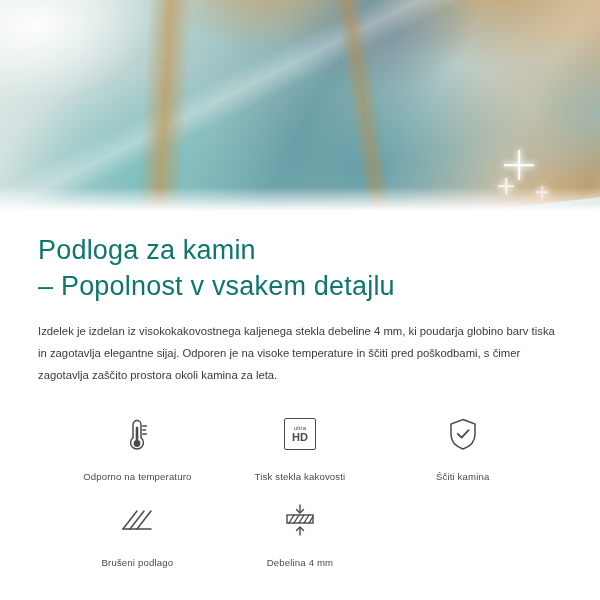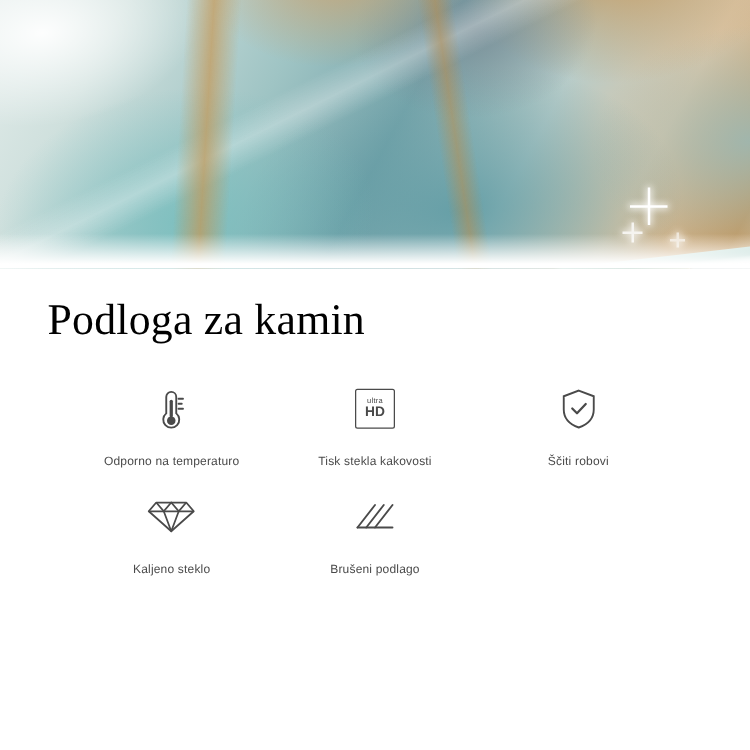--- a/index.html
+++ b/index.html
@@ -115,25 +115,25 @@
   .sparkle.s1 { right: 66px; top: 150px; width: 30px; height: 30px; }
   .sparkle.s2 { right: 86px; top: 178px; width: 16px; height: 16px; opacity: 0.85; }
   .sparkle.s3 { right: 52px; top: 186px; width: 12px; height: 12px; opacity: 0.7; }
 
   
   .content {
     padding: 18px 38px 0 38px;
   }
 
   .headline {
-    font-family: Liberation Serif, serif;
-    font-size: 35px;
+    font-family: Liberation Sans, sans-serif;
+    font-size: 27px;
     line-height: 1.32;
     font-weight: 400;
-    color: #000000;
+    color: #0f766e;
     margin: 0 0 16px 0;
     letter-spacing: 0.2px;
   }
   .headline .line {
     display: block;
   }
 
   .body-copy {
     font-size: 11.3px;
     line-height: 1.95;
@@ -209,22 +209,24 @@
     </div>
     <span class="sparkle s1"></span>
     <span class="sparkle s2"></span>
     <span class="sparkle s3"></span>
     <div class="hero-fade"></div>
   </div>
 
   <div class="content">
     <h1 class="headline">
       <span class="line">Podloga za kamin</span>
+      <span class="line">– Popolnost v vsakem detajlu</span>
     </h1>
 
+    <p class="body-copy">Izdelek je izdelan iz visokokakovostnega kaljenega stekla debeline 4 mm, ki poudarja globino barv tiska in zagotavlja elegantne sijaj. Odporen je na visoke temperature in ščiti pred poškodbami, s čimer zagotavlja zaščito prostora okoli kamina za leta.</p>
 
     <div class="features">
 
       <div class="feature">
         <div class="feature-icon">
           <svg width="34" height="38" viewBox="0 0 34 38" fill="none" stroke="#4a4a4a" stroke-width="1.5">
             <path d="M17 5.5a4 4 0 0 0-4 4v13.2a6.4 6.4 0 1 0 8 0V9.5a4 4 0 0 0-4-4z"></path>
             <path d="M17 13v11.5" stroke-width="2.6" stroke-linecap="round"></path>
             <circle cx="17" cy="28.5" r="3.4" fill="#4a4a4a" stroke="none"></circle>
             <path d="M22.8 11h3.6M22.8 15h2.6M22.8 19h3.6" stroke-linecap="round"></path>
@@ -243,43 +245,45 @@
         <div class="feature-label">Tisk stekla kakovosti</div>
       </div>
 
       <div class="feature">
         <div class="feature-icon">
           <svg width="36" height="38" viewBox="0 0 36 38" fill="none" stroke="#4a4a4a" stroke-width="1.5">
             <path d="M18 4.5 30 9v10.5c0 7-5 12-12 14.5C11 31.5 6 26.5 6 19.5V9l12-4.5z"></path>
             <path d="M12.8 18.8l3.8 3.8 7-7.4" stroke-width="1.8" stroke-linecap="round" stroke-linejoin="round"></path>
           </svg>
         </div>
-        <div class="feature-label">Ščiti robovi</div>
-      </div>
-
-      <div class="feature">
-        <div class="feature-icon">
-          <svg width="40" height="34" viewBox="0 0 40 34" fill="none" stroke="#4a4a4a" stroke-width="1.4" stroke-linejoin="round">
-            <path d="M8 6h24l6 7-18 16L2 13l6-7z"></path>
-            <path d="M2 13h36"></path>
-            <path d="M8 6l6 7 6-7 6 7 6-7"></path>
-            <path d="M14 13l6 16 6-16"></path>
-          </svg>
-        </div>
-        <div class="feature-label">Kaljeno steklo</div>
-      </div>
+        <div class="feature-label">Ščiti kamina</div>
+      </div>
+
 
       <div class="feature">
         <div class="feature-icon">
           <svg width="40" height="30" viewBox="0 0 40 30" fill="none" stroke="#4a4a4a" stroke-width="1.5" stroke-linecap="round">
             <path d="M6 24L20 6"></path>
             <path d="M13 24L27 6"></path>
             <path d="M20 24L34 6"></path>
             <path d="M6 24h28"></path>
           </svg>
         </div>
         <div class="feature-label">Brušeni podlago</div>
       </div>
 
+      <div class="feature">
+        <div class="feature-icon">
+          <svg width="38" height="36" viewBox="0 0 38 36" fill="none" stroke="#4a4a4a" stroke-width="1.4" stroke-linecap="round">
+            <path d="M19 3v7"></path>
+            <path d="M15.5 7.5L19 11l3.5-3.5"></path>
+            <rect x="6" y="13" width="26" height="8"></rect>
+            <path d="M8 21l5-8M13 21l5-8M18 21l5-8M23 21l5-8M28 21l4-6.4"></path>
+            <path d="M19 33v-7"></path>
+            <path d="M15.5 28.5L19 25l3.5 3.5"></path>
+          </svg>
+        </div>
+        <div class="feature-label">Debelina 4 mm</div>
+      </div>
 
     </div>
   </div>
 </div>
 
 </body></html>

